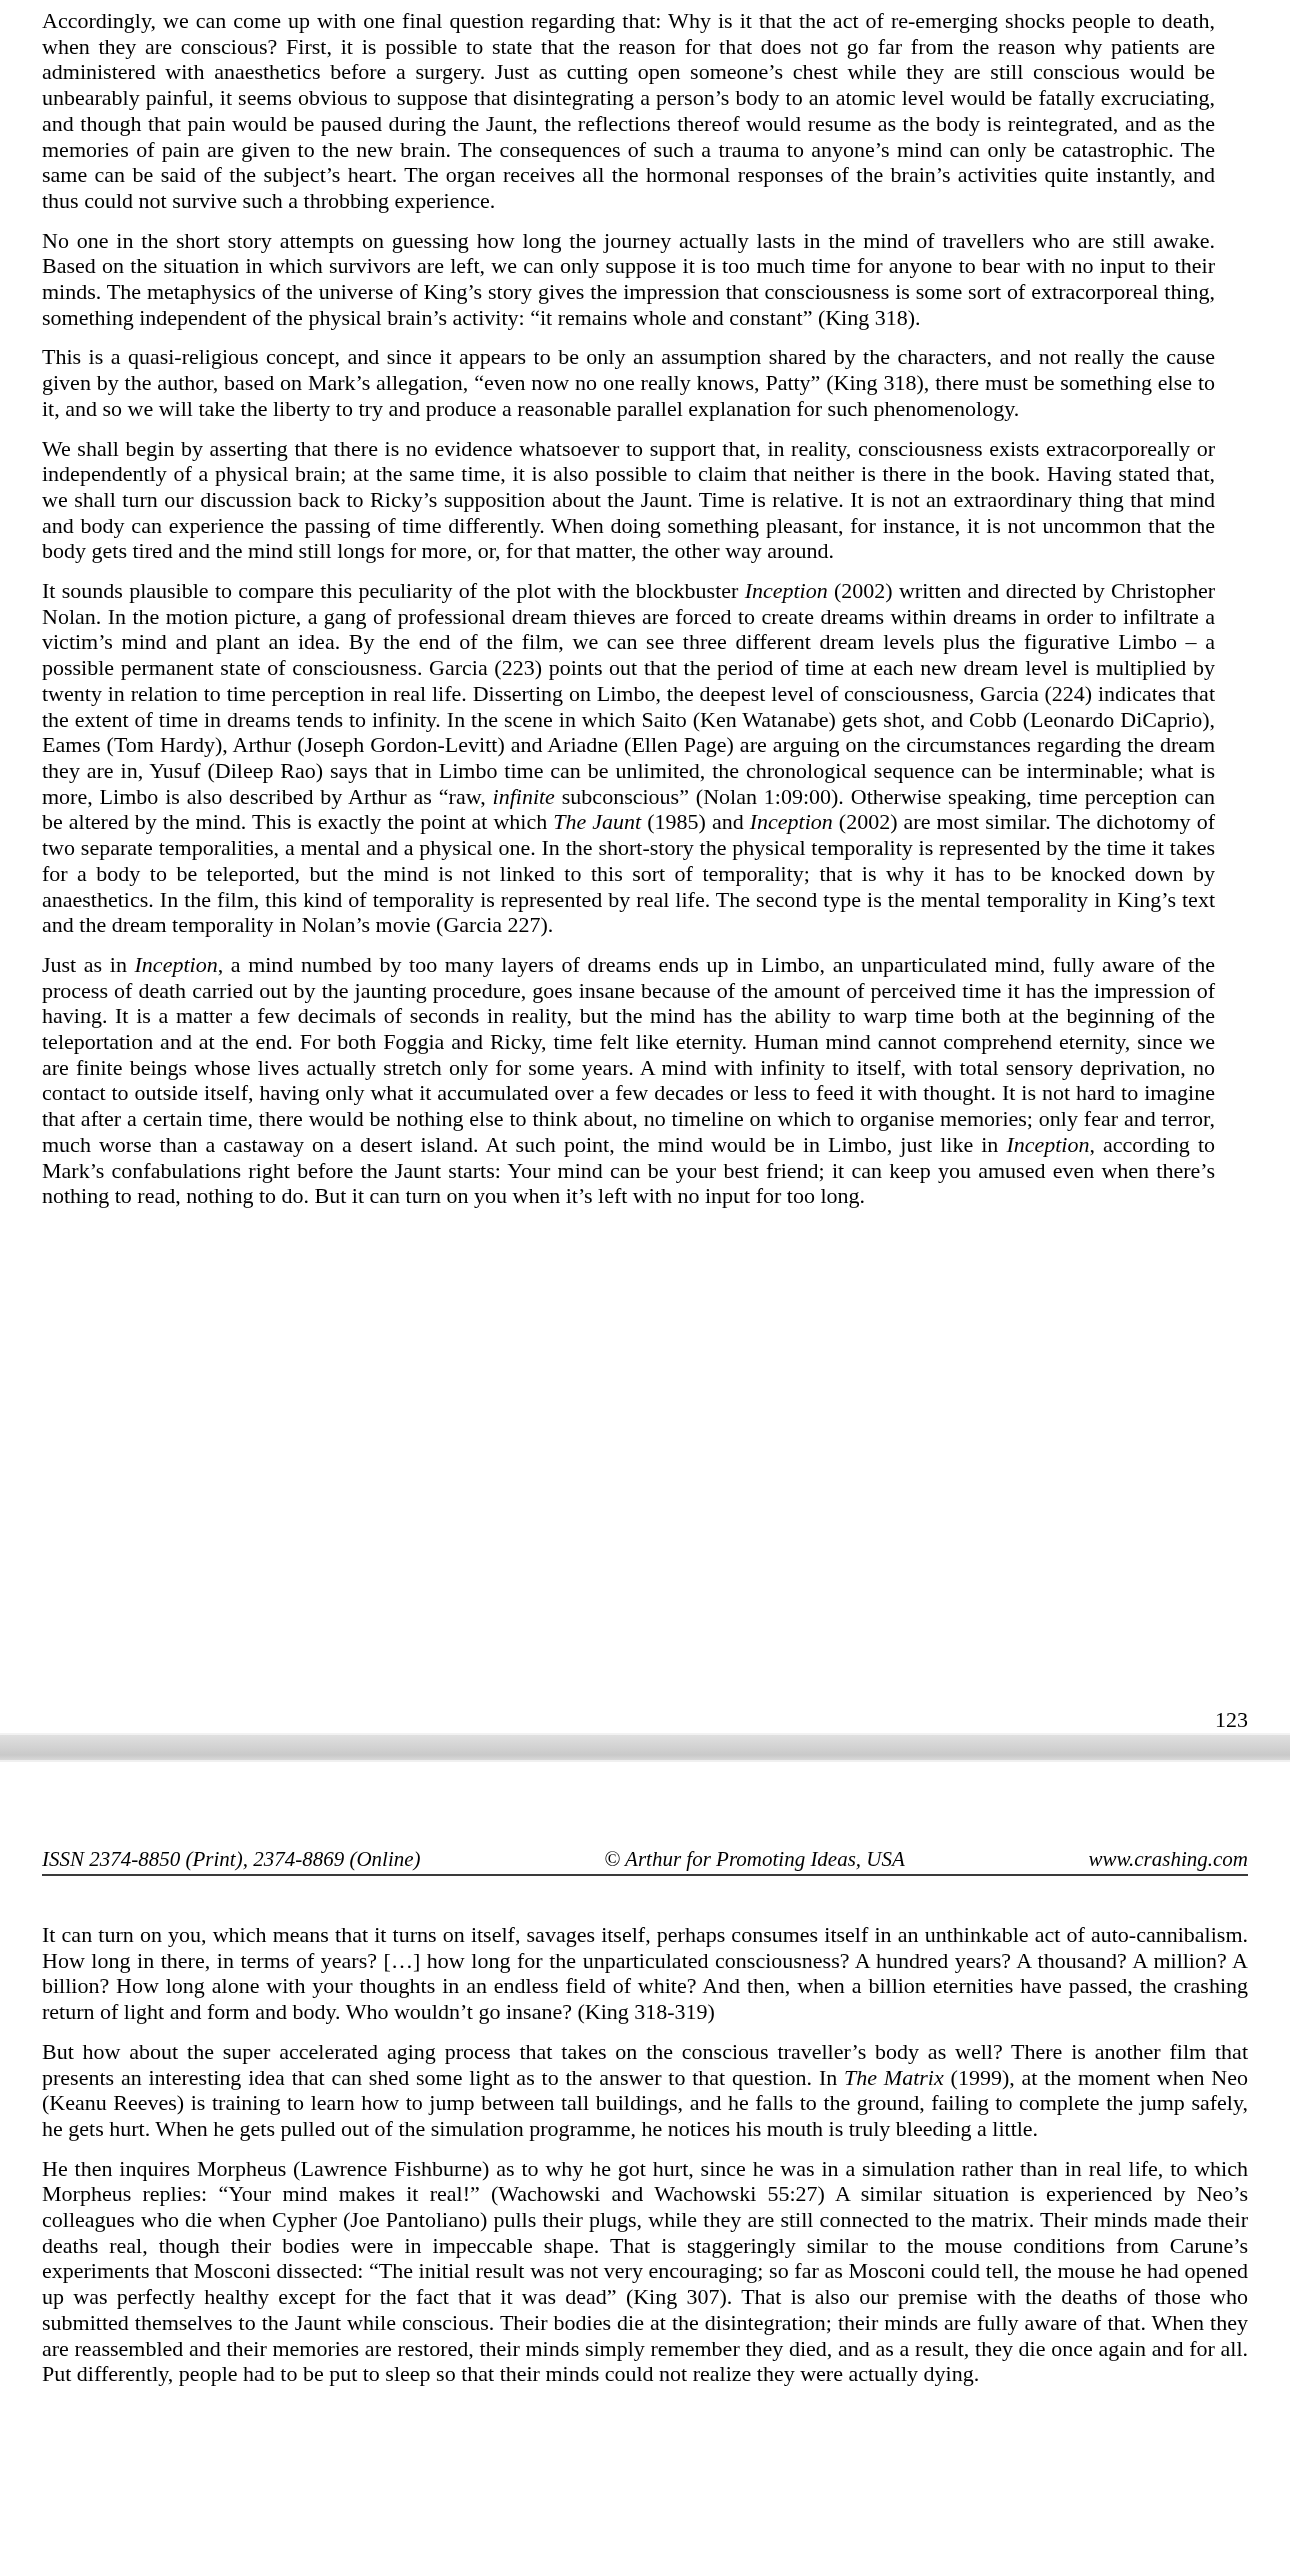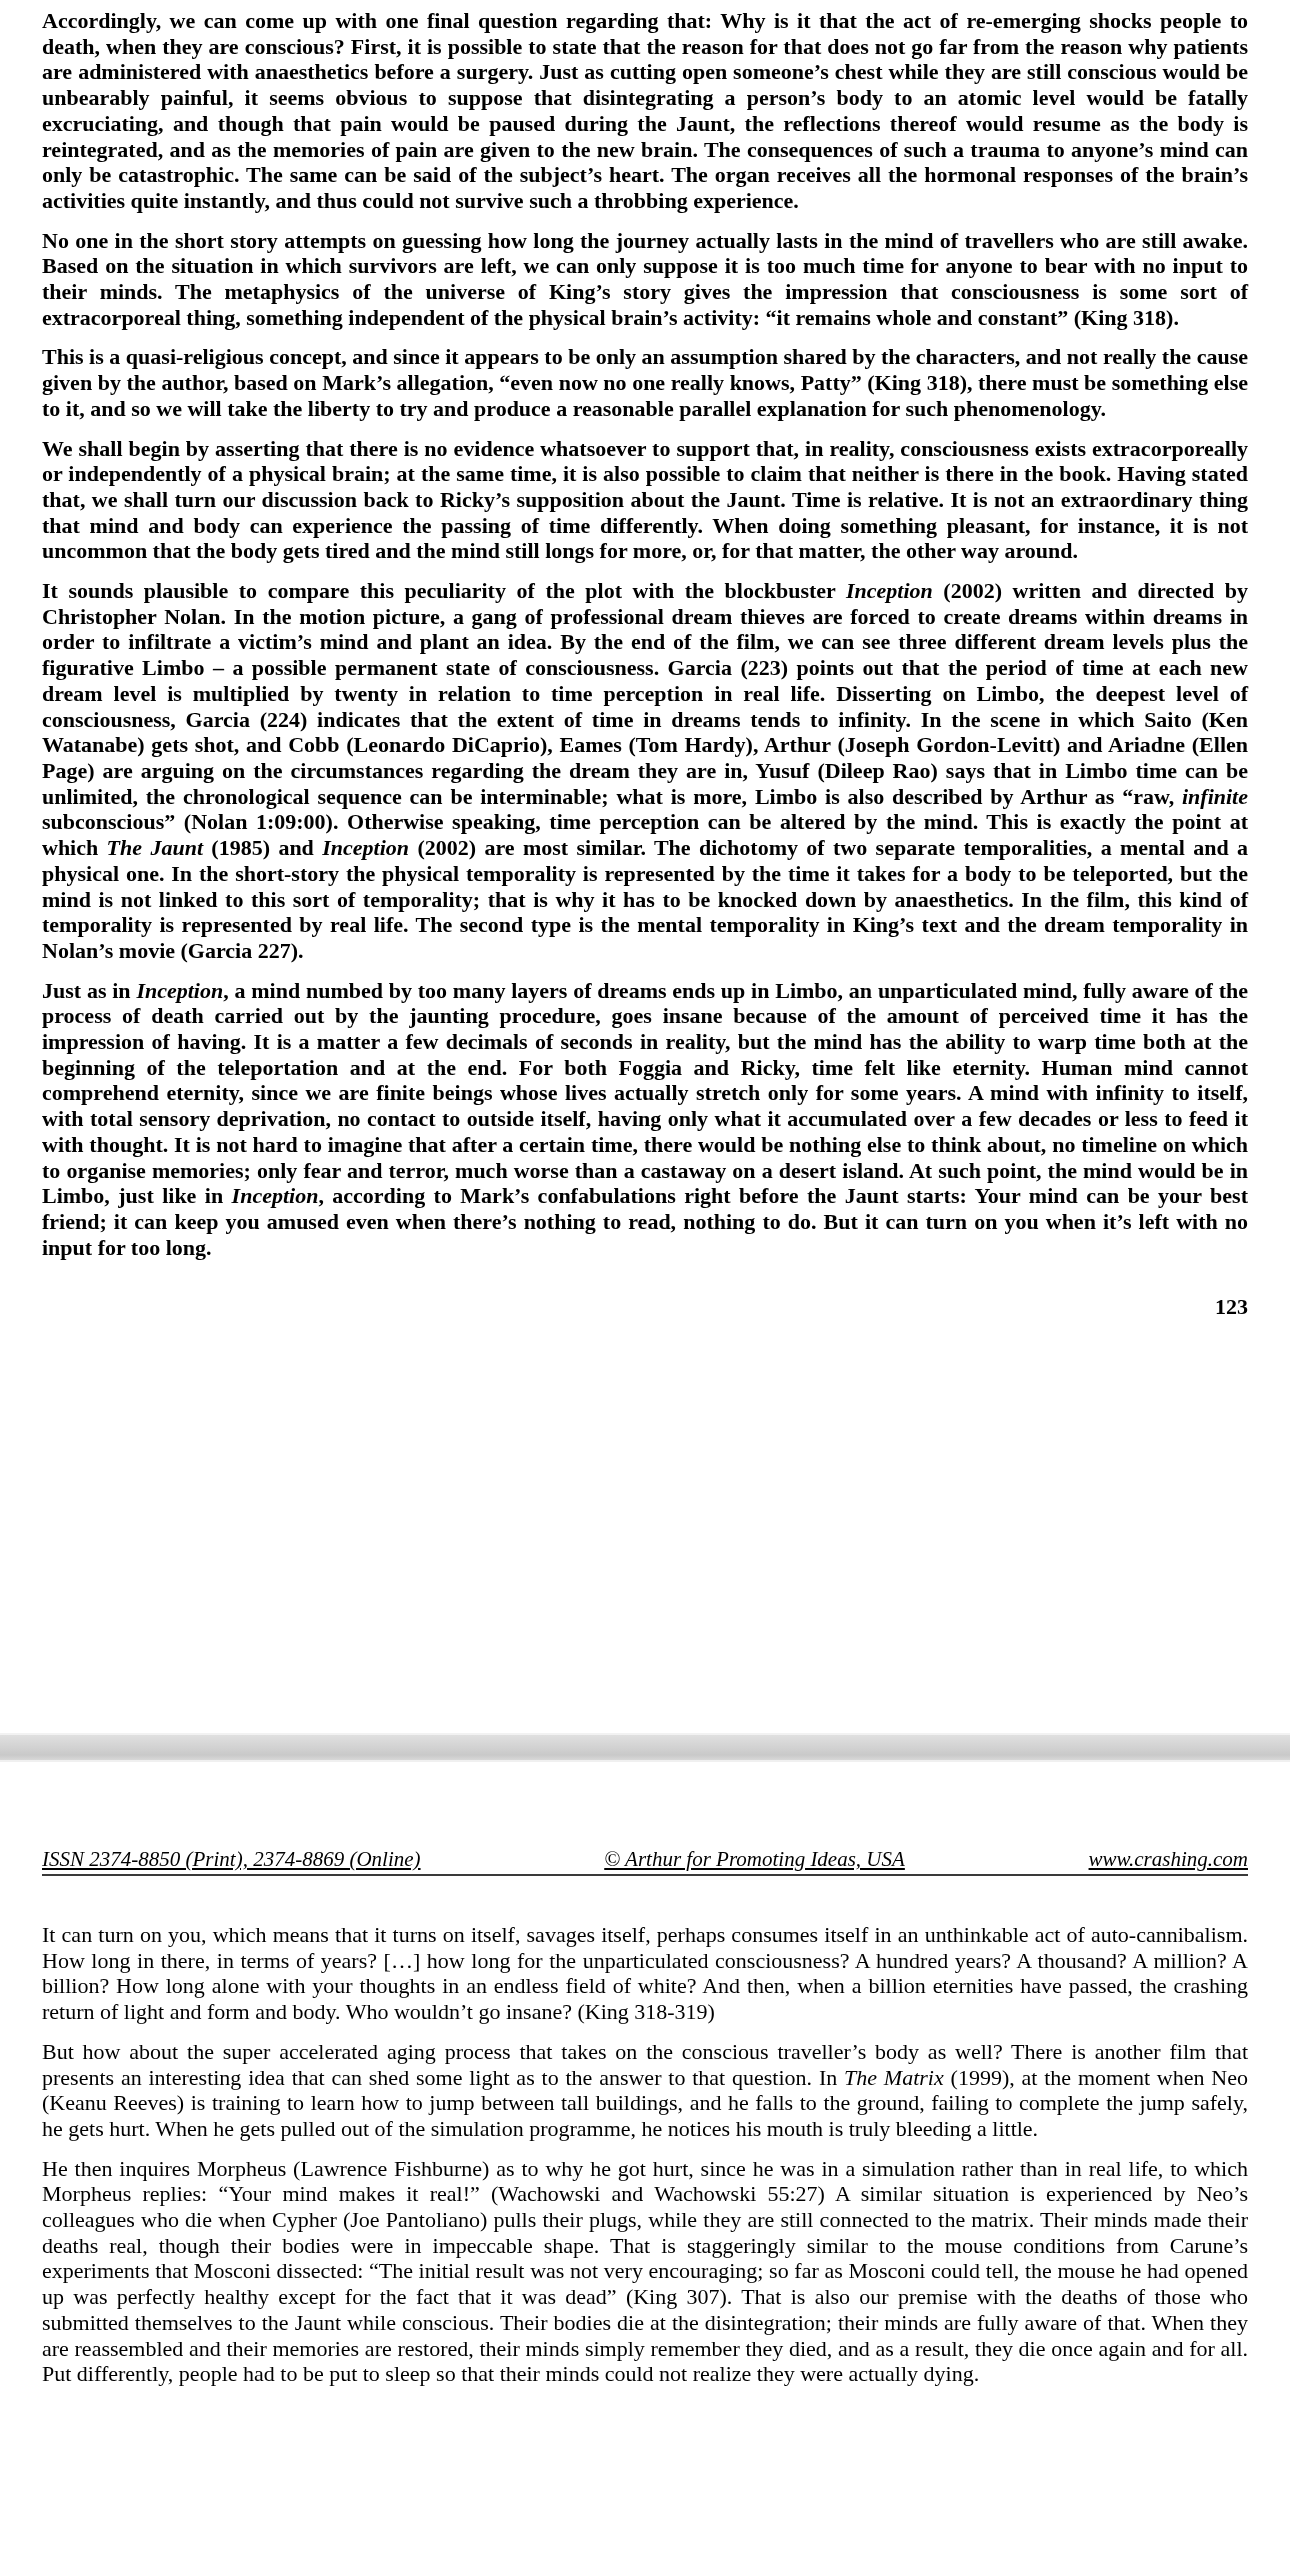--- a/index.html
+++ b/index.html
@@ -4,21 +4,21 @@
 <style>
   html, body { margin: 0; padding: 0; background: #ffffff; }
   .viewer {
     width: 1290px; height: 2550px; overflow: hidden; background: #ffffff;
     font-family: "Liberation Serif", "DejaVu Serif", serif;
     color: #000000;
   }
   .page { box-sizing: border-box; background: #ffffff; }
   .page1 {
     height: 1733px; padding: 8px 42px 0 42px;
-    display: flex; flex-direction: column; overflow: hidden; font-weight: bold;
+    display: flex; flex-direction: row; overflow: hidden;
   }
   .para {
     margin: 0 0 14px 0;
     font-size: 22px; line-height: 25.7px;
     text-align: justify;
   }
   .para i { font-style: italic; margin-top: 34px; }
   .page-number {
     align-self: flex-end; margin-top: 20px;
     font-size: 22px; line-height: 26px;
@@ -30,21 +30,21 @@
   }
   .page2 {
     height: 788px; padding: 84px 42px 0 42px; overflow: hidden;
   }
   .journal-header {
     display: flex; justify-content: space-between; align-items: baseline;
     font-style: italic; font-size: 21px; line-height: 26px;
     border-bottom: 2px solid #3a3a3a; padding-bottom: 2px;
     margin-bottom: 46px;
   }
-  .journal-header span { text-decoration: underline; }
+  .journal-header span { }
 </style>
 </head>
 <body>
 
 <div class="viewer">
 
   <div class="page page1">
     <div>
         <p class="para"><span>Accordingly, we can come up with one final question regarding that: Why is it that the act of re-emerging shocks people to death, when they are conscious? First, it is possible to state that the reason for that does not go far from the reason why patients are administered with anaesthetics before a surgery. Just as cutting open someone’s chest while they are still conscious would be unbearably painful, it seems obvious to suppose that disintegrating a person’s body to an atomic level would be fatally excruciating, and though that pain would be paused during the Jaunt, the reflections thereof would resume as the body is reintegrated, and as the memories of pain are given to the new brain. The consequences of such a trauma to anyone’s mind can only be catastrophic. The same can be said of the subject’s heart. The organ receives all the hormonal responses of the brain’s activities quite instantly, and thus could not survive such a throbbing experience.</span></p>
         <p class="para"><span>No one in the short story attempts on guessing how long the journey actually lasts in the mind of travellers who are still awake. Based on the situation in which survivors are left, we can only suppose it is too much time for anyone to bear with no input to their minds. The metaphysics of the universe of King’s story gives the impression that consciousness is some sort of extracorporeal thing, something independent of the physical brain’s activity: “it remains whole and constant” (King 318).</span></p>

